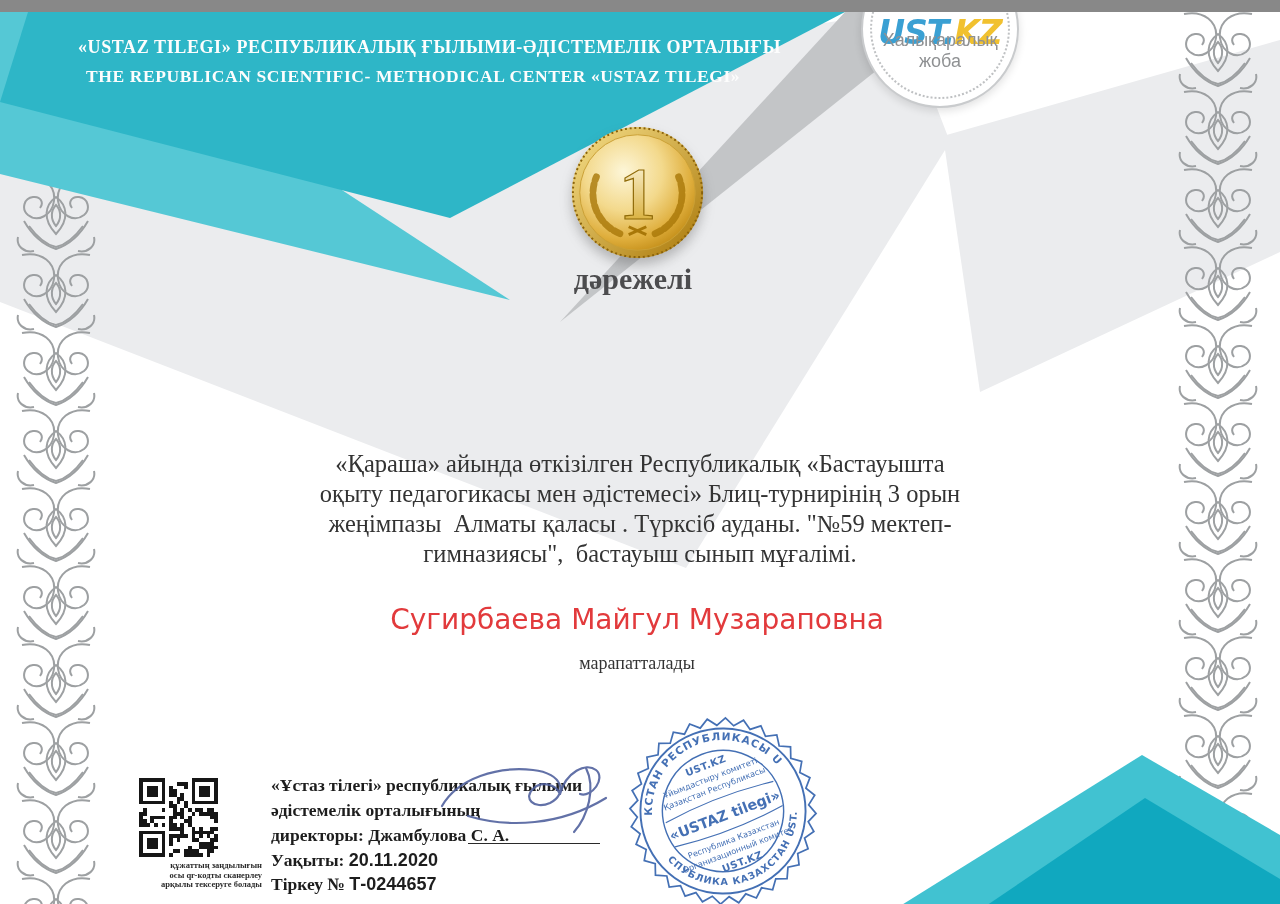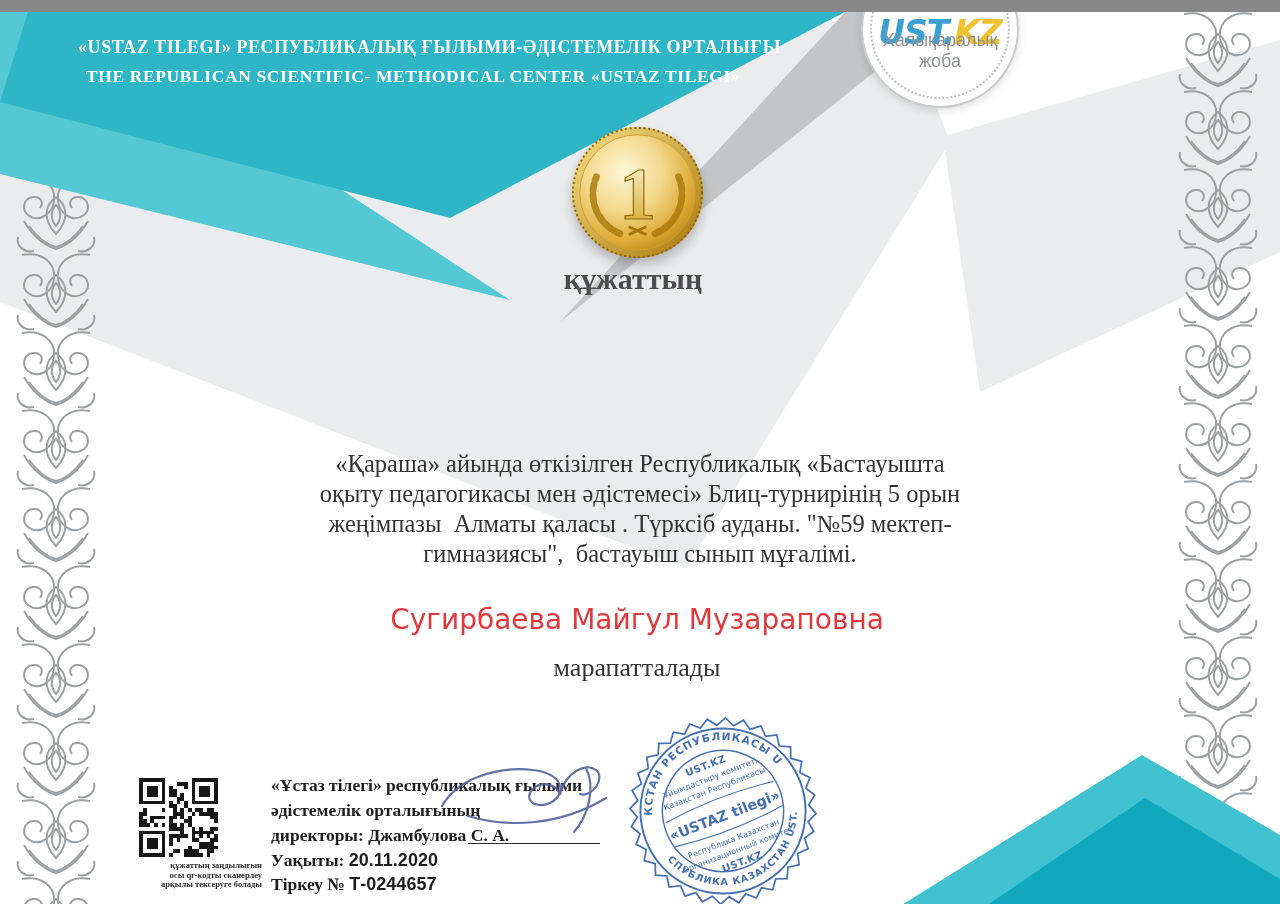--- a/index.html
+++ b/index.html
@@ -34,21 +34,21 @@
   
   .degree{position:absolute;left:0;right:14px;top:250px;text-align:center;font-size:30px;font-weight:700;color:#4c4c4e;}
   .title{position:absolute;left:0;right:14px;top:268px;margin:0;text-align:center;
          font-family:"DejaVu Sans",sans-serif;font-weight:800;font-size:114px;letter-spacing:-2px;
          color:var(--teal_title);text-shadow:5px 6px 0 rgba(130,134,137,.5);}
   .bodytext{position:absolute;left:240px;width:800px;top:437px;text-align:center;
             font-size:24.5px;line-height:30px;color:#333;}
   .bodyline{display:block;white-space:pre;}
   .recipient{position:absolute;left:0;right:6px;top:591px;text-align:center;
              font-family:"DejaVu Sans",sans-serif;font-size:28px;color:var(--red);}
-  .awardword{position:absolute;left:0;right:6px;top:641px;text-align:center;font-size:26px;color:#333;}
+  .awardword{position:absolute;left:0;right:6px;top:641px;text-align:center;font-size:18px;color:#333;}
   
   .qr{position:absolute;left:139px;top:766px;width:79px;height:79px;}
   .qrcap{position:absolute;left:132px;top:849px;width:130px;font-size:8.5px;font-weight:700;
          line-height:9.5px;color:#2b2b2b;text-align:right;}
   
   .sline{position:absolute;left:271px;font-size:17.5px;font-weight:700;color:#1d1d1d;white-space:pre;}
   .sans-val{font-family:"Liberation Sans",sans-serif;font-size:18px;}
   .sigline{position:absolute;left:468px;top:831px;width:132px;border-bottom:1.6px solid #2a2a2a;}
   .signature{position:absolute;left:436px;top:742px;width:180px;height:96px;opacity:.88;}
   
@@ -122,25 +122,25 @@
   <svg class="medal" viewBox="0 0 140 140">
     <circle cx="70" cy="70" r="67" fill="url(#rimGrad)"></circle>
     <circle cx="70" cy="70" r="66" fill="none" stroke="#8a620a" stroke-width="2" stroke-dasharray="2 2.8"></circle>
     <circle cx="70" cy="70" r="59" fill="url(#faceGrad)" stroke="#caa035" stroke-width="1"></circle>
     <path d="M52,112 A44,44 0 0 1 28,54" fill="none" stroke="#a87708" stroke-width="7" stroke-dasharray="7 4" stroke-linecap="round" opacity=".8"></path>
     <path d="M88,112 A44,44 0 0 0 112,54" fill="none" stroke="#a87708" stroke-width="7" stroke-dasharray="7 4" stroke-linecap="round" opacity=".8"></path>
     <path d="M61,113 L79,105 M61,105 L79,113" stroke="#a87708" stroke-width="3" fill="none"></path>
     <text x="70" y="97" text-anchor="middle" font-family="Liberation Serif, serif" font-weight="700" font-size="76" fill="url(#oneGrad)" stroke="#8f6a08" stroke-width="1.2">1</text>
   </svg>
 
-  <div class="degree">құжаттың</div>
+  <div class="degree">дәрежелі</div>
 
   <div class="bodytext">
     <span class="bodyline">«Қараша» айында өткізілген Республикалық «Бастауышта</span>
-    <span class="bodyline">оқыту педагогикасы мен әдістемесі» Блиц-турнирінің 5 орын</span>
+    <span class="bodyline">оқыту педагогикасы мен әдістемесі» Блиц-турнирінің 3 орын</span>
     <span class="bodyline">жеңімпазы  Алматы қаласы . Түрксіб ауданы. "№59 мектеп-</span>
     <span class="bodyline">гимназиясы",  бастауыш сынып мұғалімі.</span>
   </div>
 
   <div class="recipient">Сугирбаева Майгул Музараповна</div>
   <div class="awardword">марапатталады</div>
 
   <svg class="qr" viewBox="0 0 21 21" shape-rendering="crispEdges">
     <rect width="21" height="21" fill="#fff"></rect>
     <g id="qrg" fill="#161616">

